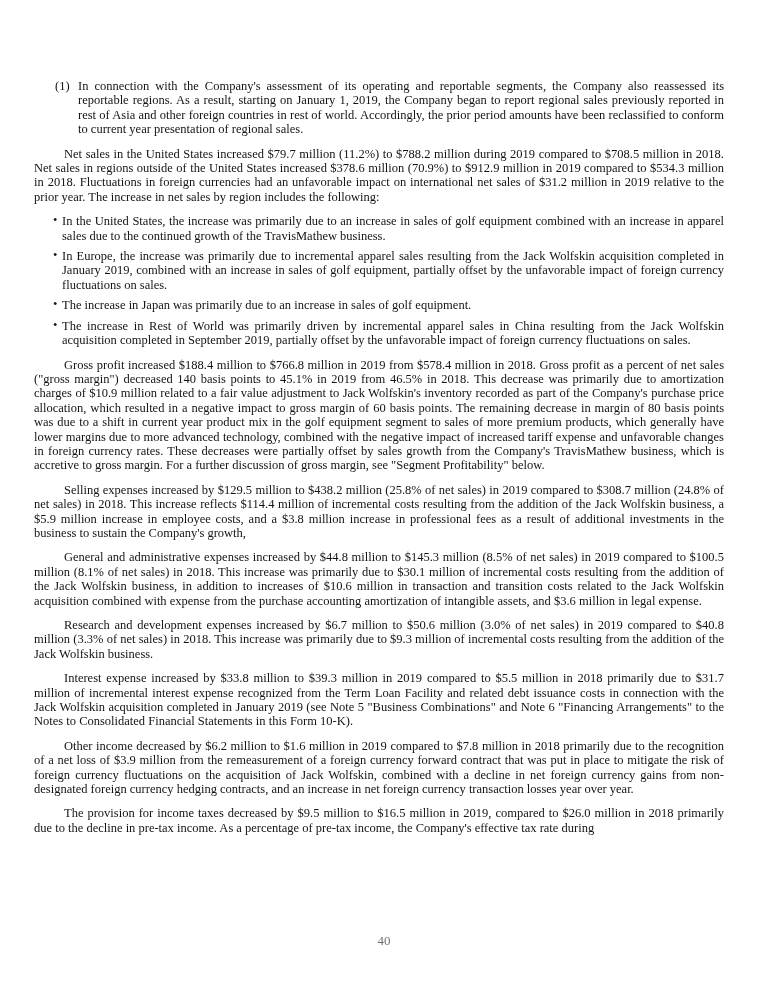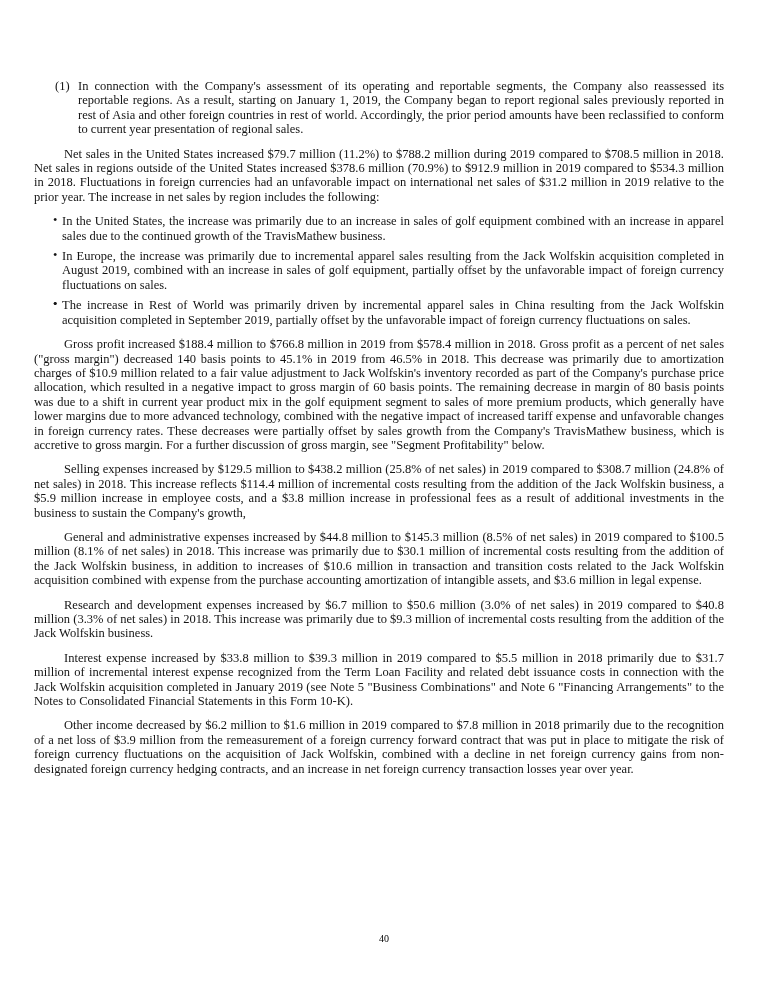--- a/index.html
+++ b/index.html
@@ -52,58 +52,59 @@
     position: absolute;
     left: 19px;
     top: -1px;
   }
   .page-number {
     position: absolute;
     top: 933px;
     left: 0;
     width: 768px;
     text-align: center;
-    font-size: 10px;
-    color: #000000;
+    font-size: 13px;
+    color: #737373;
   }
 </style>
 </head>
 <body>
 
 <div class="page-content">
 
   <div class="footnote">
     <span class="footnote-marker">(1)</span><span>In connection with the Company's assessment of its operating and reportable segments, the Company also reassessed its reportable regions. As a result, starting on January 1, 2019, the Company began to report regional sales previously reported in rest of Asia and other foreign countries in rest of world. Accordingly, the prior period amounts have been reclassified to conform to current year presentation of regional sales.</span>
   </div>
 
   <p class="body-para">Net sales in the United States increased $79.7 million (11.2%) to $788.2 million during 2019 compared to $708.5 million in 2018. Net sales in regions outside of the United States increased $378.6 million (70.9%) to $912.9 million in 2019 compared to $534.3 million in 2018. Fluctuations in foreign currencies had an unfavorable impact on international net sales of $31.2 million in 2019 relative to the prior year. The increase in net sales by region includes the following:</p>
 
   <ul class="bullet-list">
     <li class="bullet-item">
       <span class="bullet-marker">•</span><span>In the United States, the increase was primarily due to an increase in sales of golf equipment combined with an increase in apparel sales due to the continued growth of the TravisMathew business.</span>
     </li>
     <li class="bullet-item">
-      <span class="bullet-marker">•</span><span>In Europe, the increase was primarily due to incremental apparel sales resulting from the Jack Wolfskin acquisition completed in August 2019, combined with an increase in sales of golf equipment, partially offset by the unfavorable impact of foreign currency fluctuations on sales.</span>
+      <span class="bullet-marker">•</span><span>In Europe, the increase was primarily due to incremental apparel sales resulting from the Jack Wolfskin acquisition completed in January 2019, combined with an increase in sales of golf equipment, partially offset by the unfavorable impact of foreign currency fluctuations on sales.</span>
     </li>
     <li class="bullet-item">
-      <span class="bullet-marker">•</span>
+      <span class="bullet-marker">•</span><span>The increase in Japan was primarily due to an increase in sales of golf equipment.</span>
     </li>
     <li class="bullet-item">
       <span class="bullet-marker">•</span><span>The increase in Rest of World was primarily driven by incremental apparel sales in China resulting from the Jack Wolfskin acquisition completed in September 2019, partially offset by the unfavorable impact of foreign currency fluctuations on sales.</span>
     </li>
   </ul>
 
   <p class="body-para">Gross profit increased $188.4 million to $766.8 million in 2019 from $578.4 million in 2018. Gross profit as a percent of net sales ("gross margin") decreased 140 basis points to 45.1% in 2019 from 46.5% in 2018. This decrease was primarily due to amortization charges of $10.9 million related to a fair value adjustment to Jack Wolfskin's inventory recorded as part of the Company's purchase price allocation, which resulted in a negative impact to gross margin of 60 basis points. The remaining decrease in margin of 80 basis points was due to a shift in current year product mix in the golf equipment segment to sales of more premium products, which generally have lower margins due to more advanced technology, combined with the negative impact of increased tariff expense and unfavorable changes in foreign currency rates. These decreases were partially offset by sales growth from the Company's TravisMathew business, which is accretive to gross margin. For a further discussion of gross margin, see "Segment Profitability" below.</p>
 
   <p class="body-para">Selling expenses increased by $129.5 million to $438.2 million (25.8% of net sales) in 2019 compared to $308.7 million (24.8% of net sales) in 2018. This increase reflects $114.4 million of incremental costs resulting from the addition of the Jack Wolfskin business, a $5.9 million increase in employee costs, and a $3.8 million increase in professional fees as a result of additional investments in the business to sustain the Company's growth,</p>
 
   <p class="body-para">General and administrative expenses increased by $44.8 million to $145.3 million (8.5% of net sales) in 2019 compared to $100.5 million (8.1% of net sales) in 2018. This increase was primarily due to $30.1 million of incremental costs resulting from the addition of the Jack Wolfskin business, in addition to increases of $10.6 million in transaction and transition costs related to the Jack Wolfskin acquisition combined with expense from the purchase accounting amortization of intangible assets, and $3.6 million in legal expense.</p>
 
   <p class="body-para">Research and development expenses increased by $6.7 million to $50.6 million (3.0% of net sales) in 2019 compared to $40.8 million (3.3% of net sales) in 2018. This increase was primarily due to $9.3 million of incremental costs resulting from the addition of the Jack Wolfskin business.</p>
 
   <p class="body-para">Interest expense increased by $33.8 million to $39.3 million in 2019 compared to $5.5 million in 2018 primarily due to $31.7 million of incremental interest expense recognized from the Term Loan Facility and related debt issuance costs in connection with the Jack Wolfskin acquisition completed in January 2019 (see Note 5 "Business Combinations" and Note 6 "Financing Arrangements" to the Notes to Consolidated Financial Statements in this Form 10-K).</p>
 
   <p class="body-para">Other income decreased by $6.2 million to $1.6 million in 2019 compared to $7.8 million in 2018 primarily due to the recognition of a net loss of $3.9 million from the remeasurement of a foreign currency forward contract that was put in place to mitigate the risk of foreign currency fluctuations on the acquisition of Jack Wolfskin, combined with a decline in net foreign currency gains from non-designated foreign currency hedging contracts, and an increase in net foreign currency transaction losses year over year.</p>
 
+  <p class="body-para">The provision for income taxes decreased by $9.5 million to $16.5 million in 2019, compared to $26.0 million in 2018 primarily due to the decline in pre-tax income. As a percentage of pre-tax income, the Company's effective tax rate during</p>
 
 </div>
 
 <div class="page-number">40</div>
 
 </body></html>

